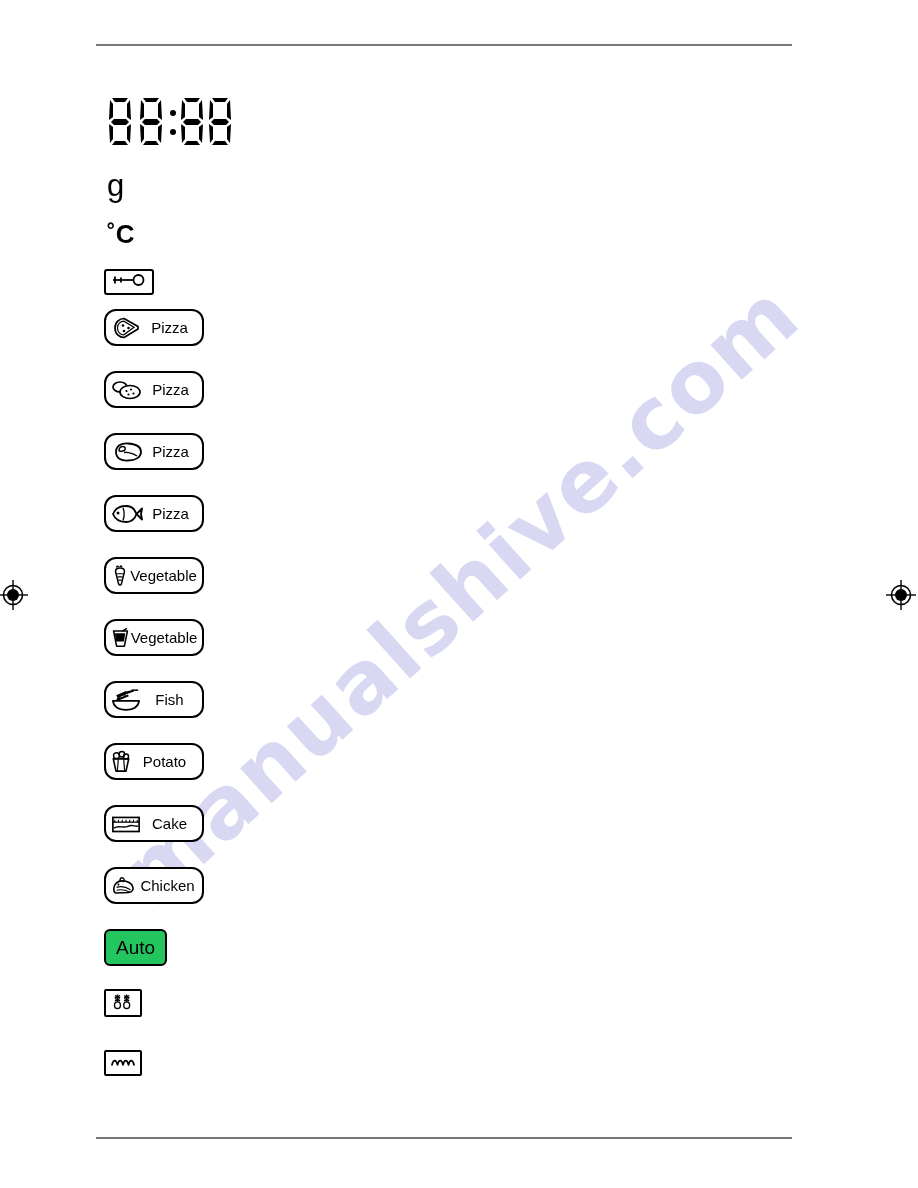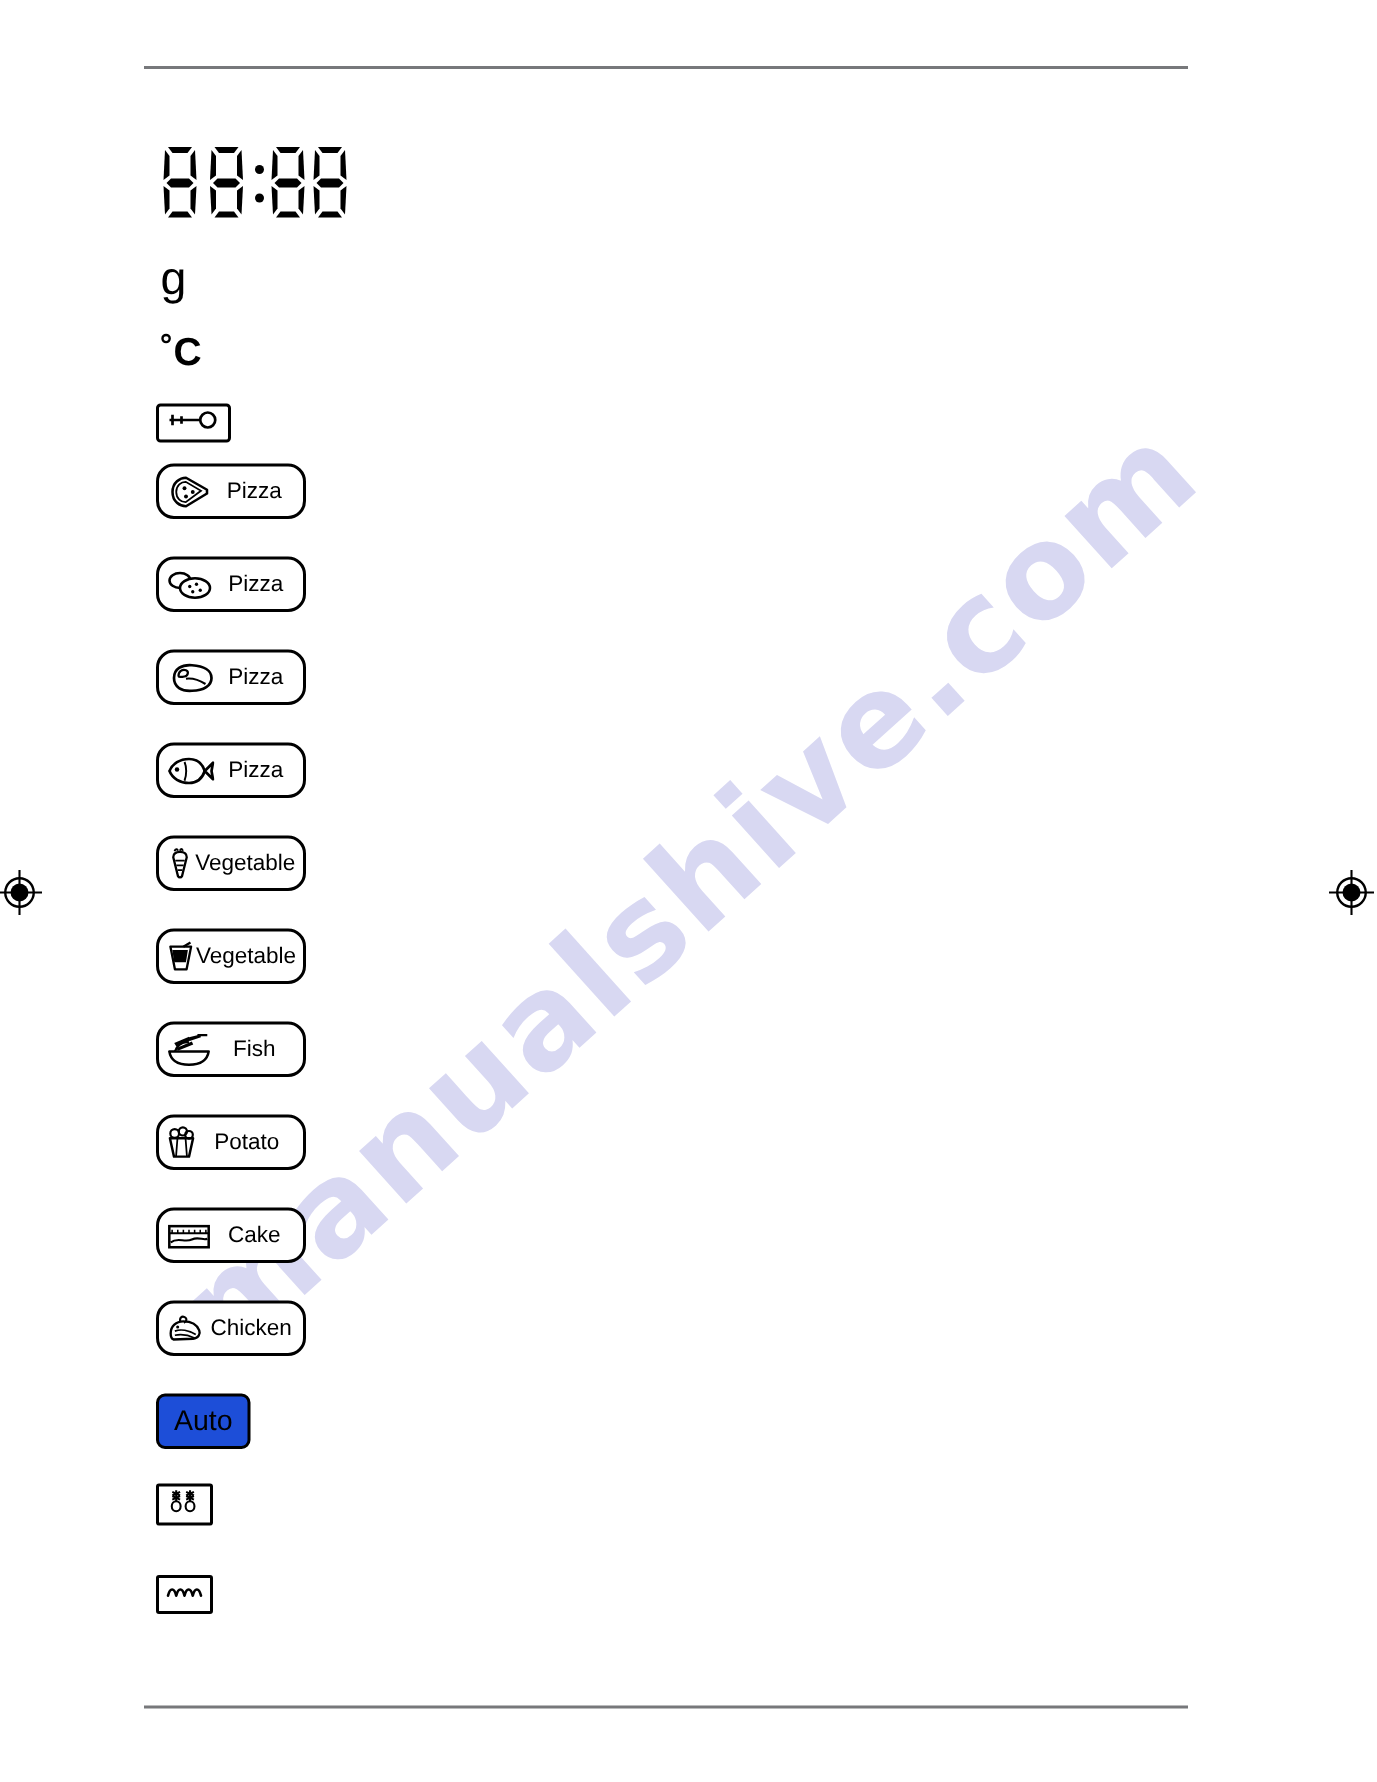--- a/index.html
+++ b/index.html
@@ -146,21 +146,21 @@
   }
   .menu-btn.tight .label { font-size: 15px; }
 
   
   .auto-btn {
     margin-top: 10px;
     width: 59px;
     height: 33px;
     border: 2.5px solid #000;
     border-radius: 6px;
-    background: #1d4ed8;
+    background: #22c55e;
     display: flex;
     align-items: center;
     justify-content: center;
     font-size: 19px;
     font-family: "Liberation Sans", sans-serif;
   }
 
   
   .mini-box {
     width: 34px;

